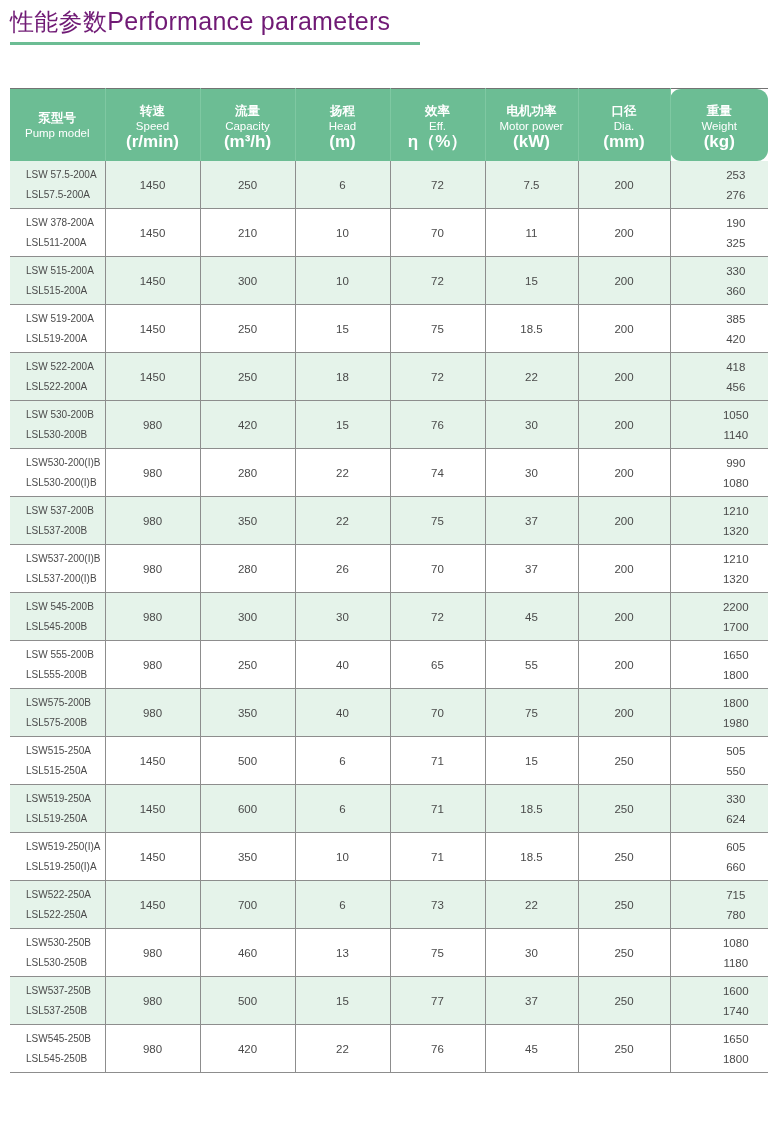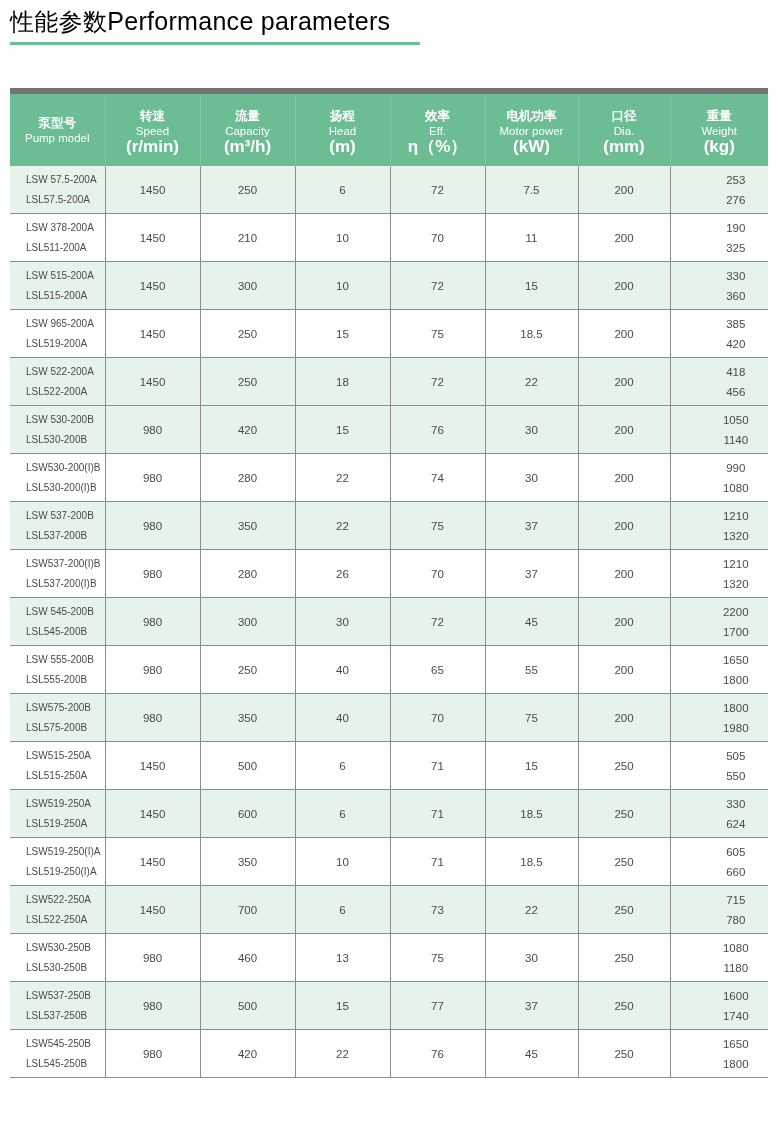--- a/index.html
+++ b/index.html
@@ -25,21 +25,21 @@
   
   .title-block {
     position: absolute;
     left: 10px;
     top: 4px;
     width: 420px;
   }
   .title-text {
     font-size: 25px;
     line-height: 34px;
-    color: #000000;
+    color: #701a75;
     letter-spacing: 0.3px;
     white-space: nowrap;
   }
   .title-cn {
     font-family: "DejaVu Sans", "Liberation Sans", sans-serif;
     font-size: 24px;
   }
   .title-en {
     font-size: 25px;
   }
@@ -54,21 +54,21 @@
   .table-wrap {
     position: absolute;
     left: 10px;
     top: 88px;
     width: 758px;
   }
   table.perf {
     border-collapse: collapse;
     table-layout: fixed;
     width: 758px;
-    border-top: 6px solid #737373;
+    border-top: 1px solid #737373;
   }
   table.perf col.c0 { width: 95px; }
   table.perf col.c1 { width: 95px; }
   table.perf col.c2 { width: 95px; }
   table.perf col.c3 { width: 95px; }
   table.perf col.c4 { width: 95px; }
   table.perf col.c5 { width: 93px; }
   table.perf col.c6 { width: 92px; }
   table.perf col.c7 { width: 98px; }
 
@@ -79,21 +79,21 @@
     font-size: 11px;
     line-height: 15px;
     text-align: center;
     vertical-align: middle;
     height: 68px;
     padding: 2px 2px;
     border-right: 1px solid #7fc8a2;
     border-left: 1px solid #7fc8a2;
   }
   thead th:first-child { border-left: none; }
-  thead th:last-child  { border-right: none; }
+  thead th:last-child  { border-right: none; border-radius: 11px; }
   thead .hd-cn {
     display: block;
     font-family: "DejaVu Sans", "Liberation Sans", sans-serif;
     font-size: 12.5px;
     line-height: 17px;
     font-weight: bold;
   }
   thead .hd-en {
     display: block;
     font-size: 11.5px;
@@ -248,21 +248,21 @@
             <td>72</td>
             <td>15</td>
             <td>200</td>
             <td class="weight">
               <span class="w-line">330</span>
               <span class="w-line">360</span>
             </td>
           </tr>
           <tr class="plain">
             <td class="model">
-              <span class="m-line">LSW 965-200A</span>
+              <span class="m-line">LSW 519-200A</span>
               <span class="m-line">LSL519-200A</span>
             </td>
             <td>1450</td>
             <td>250</td>
             <td>15</td>
             <td>75</td>
             <td>18.5</td>
             <td>200</td>
             <td class="weight">
               <span class="w-line">385</span>

